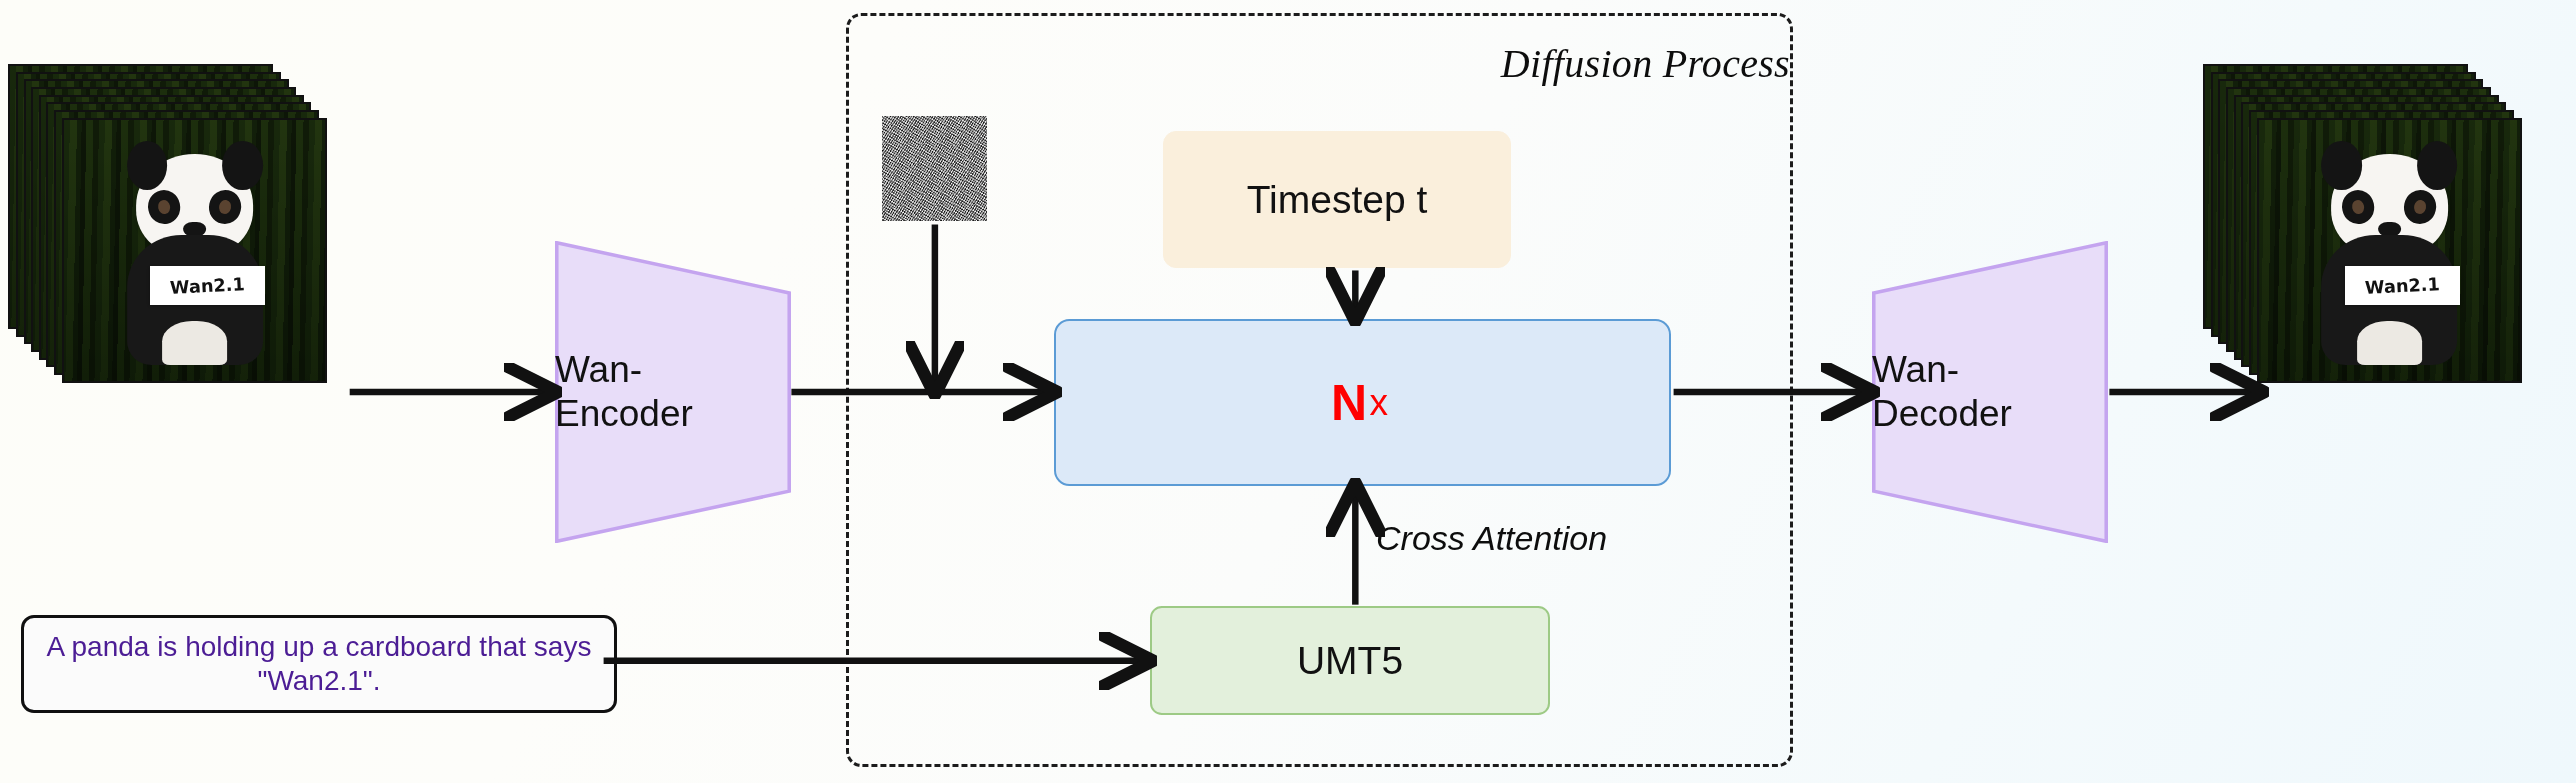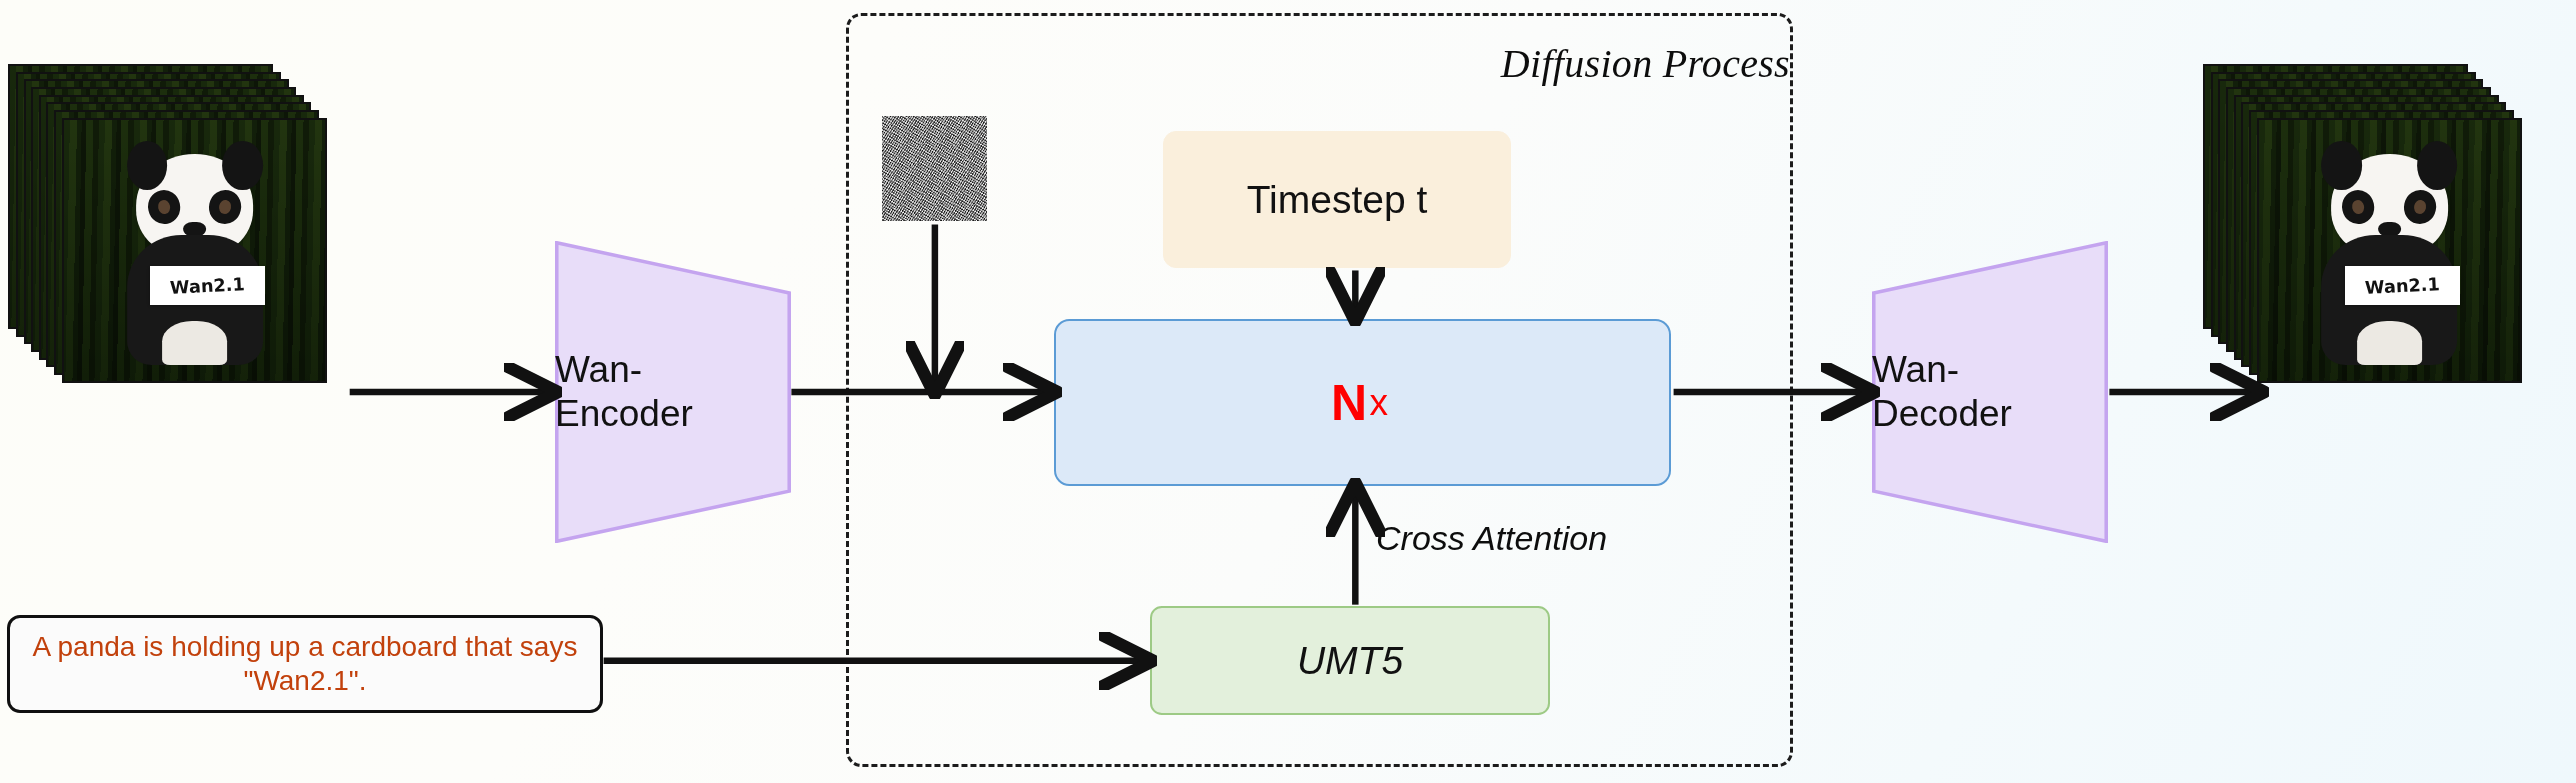--- a/index.html
+++ b/index.html
@@ -87,42 +87,41 @@
   }
   .node-umt5 {
     left: 1150px;
     top: 606px;
     width: 400px;
     height: 109px;
     background: #e3f0dc;
     border: 2.4px solid #9dca85;
     border-radius: 11.8px;
     font-size: 39px;
-    font-style: italic;
   }
 
   
   .prompt-box {
     position: absolute;
-    left: 7px;
+    left: 21px;
     top: 615px;
     width: 596px;
     height: 98px;
     box-sizing: border-box;
     background: #fbfbfb;
     border: 3.5px solid #101010;
     border-radius: 13px;
     display: flex;
     align-items: center;
     justify-content: center;
     text-align: center;
     font-size: 28px;
     line-height: 1.22;
     padding: 0 21px;
-    color: #c2410c;
+    color: #4c1d95;
   }
 
   
   .trapezoid {
     position: absolute;
     display: flex;
     align-items: center;
     justify-content: center;
     text-align: left;
     font-size: 37px;

